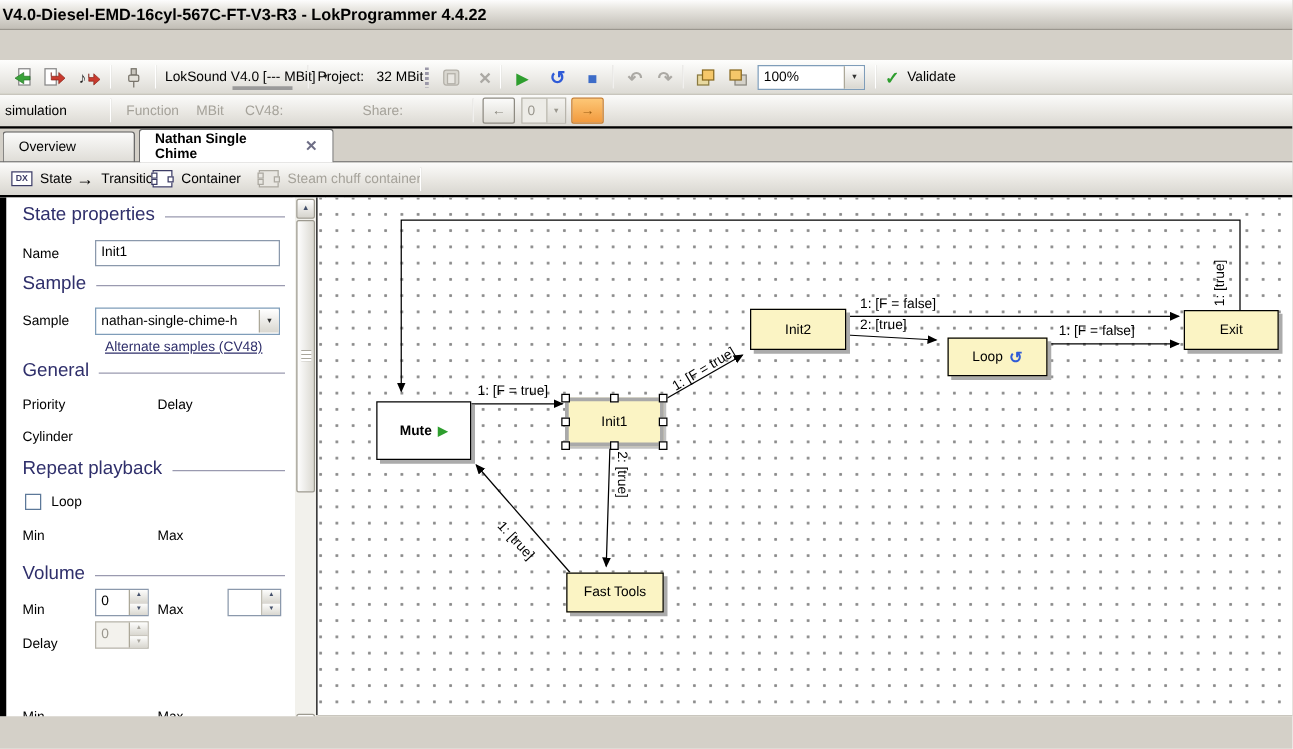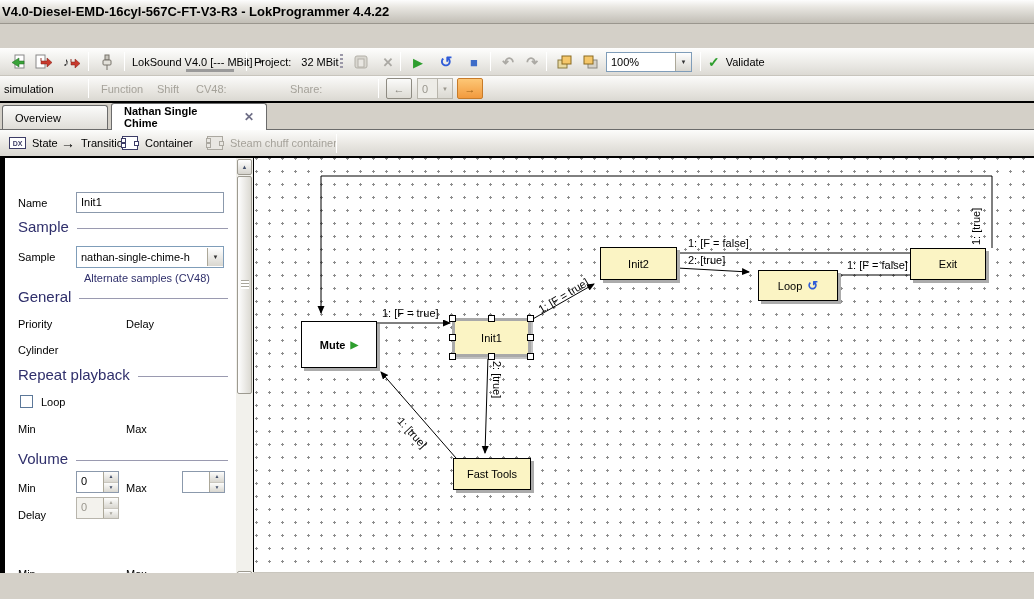--- a/index.html
+++ b/index.html
@@ -76,21 +76,21 @@
   .steam-icon i { position:absolute; width:5px; height:5px; background:#E9E7E2; border:1px solid #ABA8A0; }
   .steam-icon i.a{left:-2px;top:1px;} .steam-icon i.b{left:-2px;bottom:1px;} .steam-icon i.c{right:-2px;top:4px;}
   .gray-text { color:#A5A29A; }
 
   
   .props-panel { position:absolute; left:0; top:158px; width:236px; height:431px; background:#FFF; border-left:5px solid #000; overflow:hidden; }
   .sec-header { position:absolute; left:13px; right:8px; display:flex; align-items:center; color:#2F2F6B; font-size:15px; }
   .sec-header .rule { flex:1; height:1px; background:#9A9AB0; margin-left:8px; margin-top:3px; }
   .p-label { position:absolute; font-size:11px; }
   .p-input { position:absolute; height:21px; background:#FFF; border:1px solid #8B99AC; padding:3px 0 0 4px; }
-  .p-link { position:absolute; color:#2F2F6B; }
+  .p-link { position:absolute; color:#2F2F6B; text-decoration:underline; }
   .checkbox { position:absolute; width:13px; height:13px; background:#FFF; border:1px solid #5C7899; }
 
   
   .v-scroll { position:absolute; left:236px; top:158px; width:17px; height:431px; background:#F2F1EC; }
   .sb-btn { position:absolute; left:1px; width:15px; height:16px; background:linear-gradient(180deg,#FEFEFE,#D6D4CD);
     border:1px solid #9D9A90; border-radius:2px; display:flex; align-items:center; justify-content:center; font-size:6px; color:#44506B; }
   .v-thumb { position:absolute; left:1px; top:18px; width:15px; height:218px; background:linear-gradient(90deg,#FEFEFE,#DBD9D2);
     border:1px solid #9D9A90; border-radius:2px; }
   .v-thumb .grip { position:absolute; left:3px; top:103px; width:8px; height:9px;
     background:repeating-linear-gradient(180deg,#A9A69C 0 1px,#FFF 1px 3px); }
@@ -242,21 +242,21 @@
     <div class="tb-item" style="left:708px">
       <span class="glyph-green" style="font-size:14px;font-weight:bold;margin-right:6px">✓</span>
       <span>Validate</span>
     </div>
   </div>
 
   <div class="toolbar2">
     <div class="tb-item" style="left:4px">simulation</div>
     <span class="tb-sep" style="left:88px"></span>
     <div class="tb-item gray-text" style="left:101px">Function</div>
-    <div class="tb-item gray-text" style="left:157px">Shift</div>
+    <div class="tb-item gray-text" style="left:157px">MBit</div>
     <div class="tb-item gray-text" style="left:196px">CV48:</div>
     <div class="spin disabled" style="left:233px;top:78px">
       <span class="spin-val">10</span>
       <span class="spin-btns">
           <i>▲</i>
           <i>▼</i>
         </span>
     </div>
     <div class="tb-item gray-text" style="left:290px">Share:</div>
     <div class="spin disabled" style="left:327px;top:78px">
@@ -316,20 +316,24 @@
           <i class="a"></i>
           <i class="b"></i>
           <i class="c"></i>
         </span>
       <span style="margin-left:7px">Steam chuff container</span>
     </div>
     <span class="tb-sep" style="left:336px;top:4px"></span>
   </div>
 
   <div class="props-panel">
+    <div class="sec-header" style="top:5px">
+      <span>State properties</span>
+        <i class="rule"></i>
+    </div>
     <span class="p-label" style="left:13px;top:39px">Name</span>
     <div class="p-input" style="left:71px;top:34px;width:148px">Init1</div>
 
     <div class="sec-header" style="top:60px">
       <span>Sample</span>
         <i class="rule"></i>
     </div>
     <span class="p-label" style="left:13px;top:93px">Sample</span>
     <div class="combo" style="position:absolute;left:71px;top:88px;width:148px;height:22px">
       <span class="combo-val">nathan-single-chime-h</span>
@@ -458,21 +462,21 @@
 
     <div class="state-box" style="left:346px;top:89px;width:77px;height:33px">
       <span>Init2</span>
     </div>
 
     <div class="state-box" style="left:504px;top:112px;width:80px;height:31px">
       <span>Loop</span>
       <span class="loop-glyph">↺</span>
     </div>
 
-    <div class="state-box" style="left:656px;top:90px;width:76px;height:32px">
+    <div class="state-box" style="left:693px;top:90px;width:76px;height:32px">
       <span>Exit</span>
     </div>
 
     <div class="state-box" style="left:199px;top:300px;width:78px;height:32px">
       <span>Fast Tools</span>
     </div>
   </div>
 
   <div class="h-scroll">
     <span class="h-btn">◀</span>

